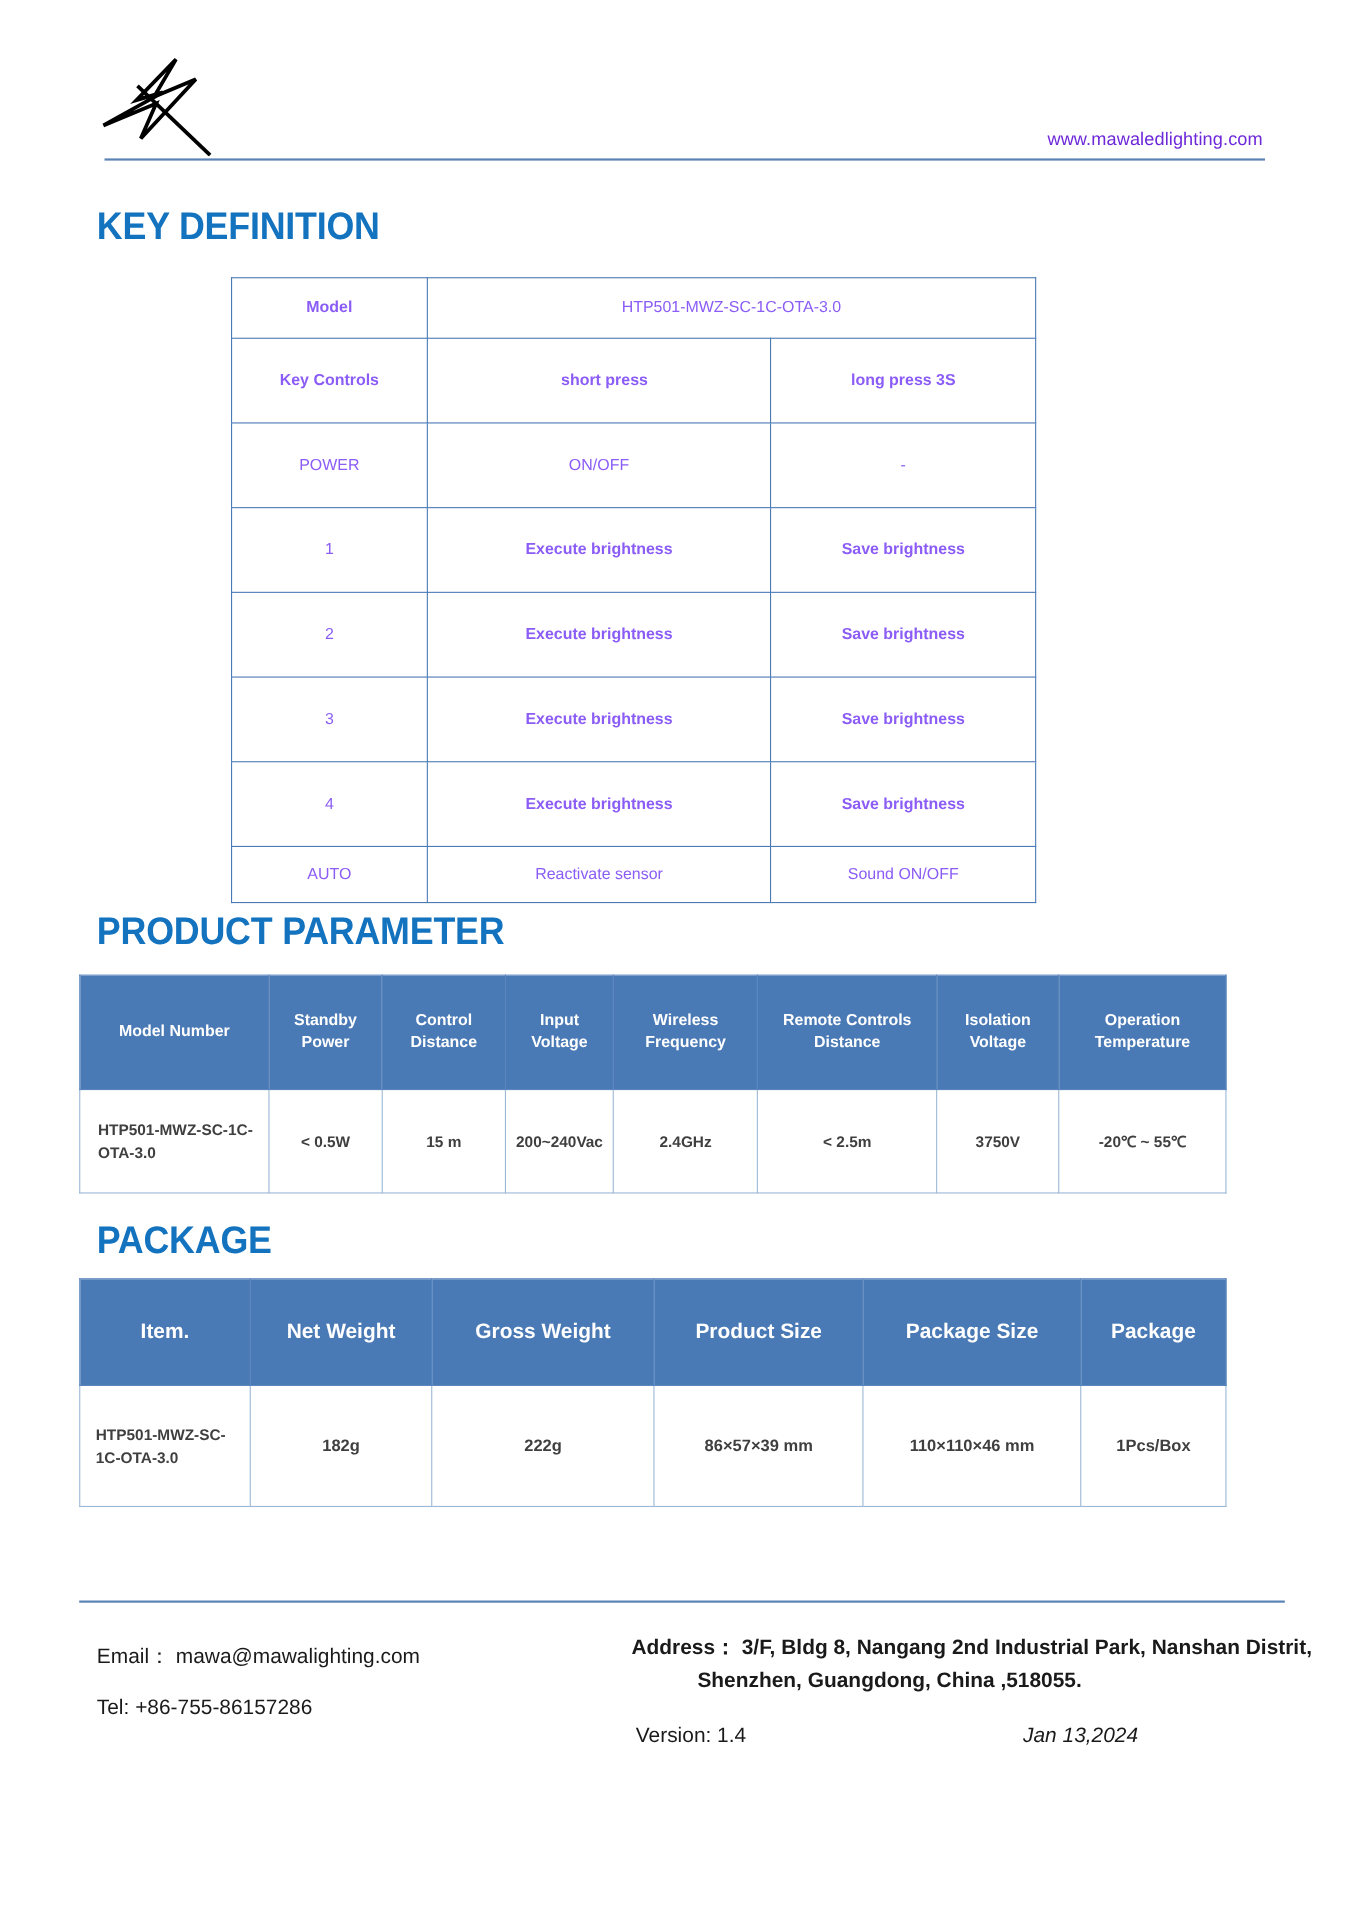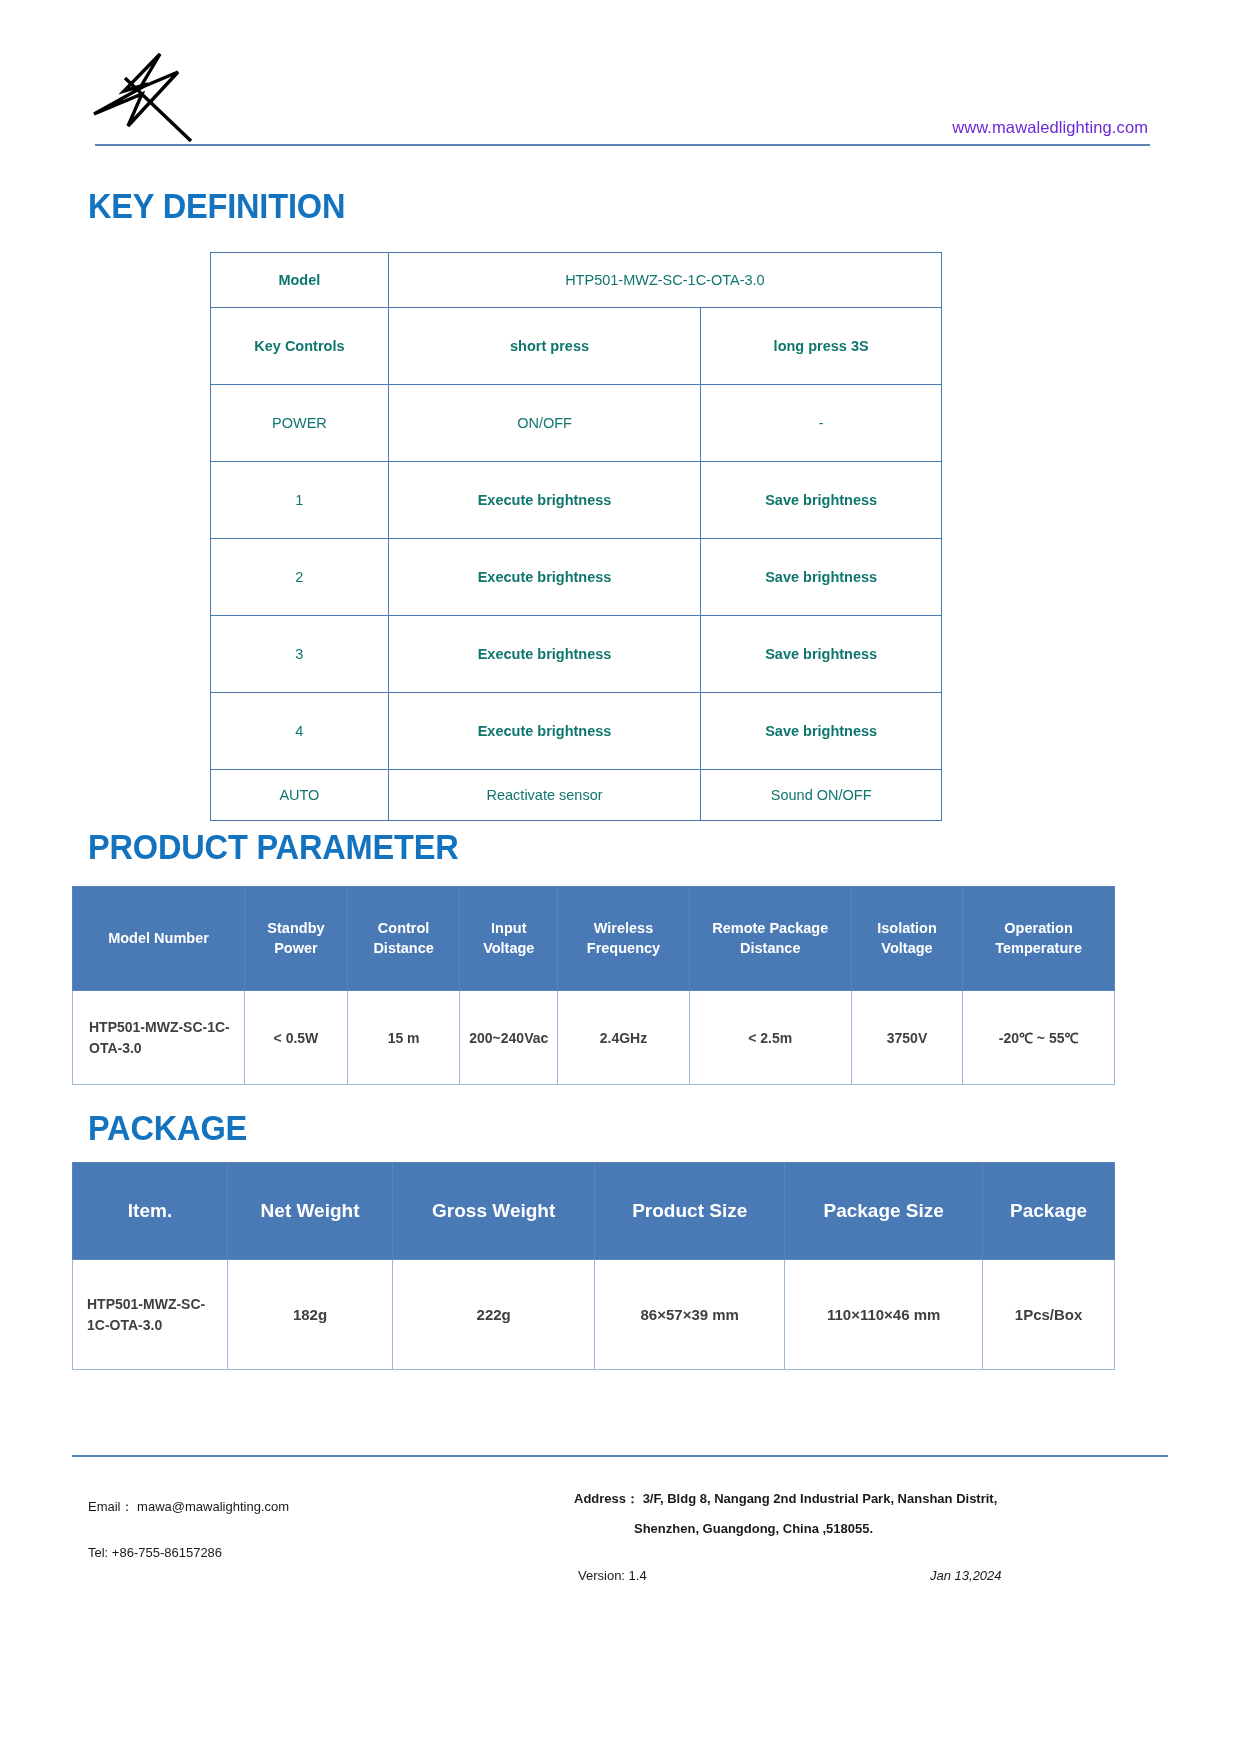--- a/index.html
+++ b/index.html
@@ -66,21 +66,21 @@
     position: absolute;
     left: 210px;
     top: 252px;
     width: 732px;
   }
   #key-table td {
     border: 1px solid #4a7ab5;
     text-align: center;
     vertical-align: middle;
     font-size: 14.5px;
-    color: #0f766e;
+    color: #8b5cf6;
     padding: 4px 6px;
   }
   #key-table .c1 { width: 178px; }
   #key-table .c2 { width: 313px; padding-left: 16px; }
   #key-table .c3 { width: 241px; }
   #key-table tr { height: 77px; }
   #key-table tr.r-model { height: 55px; }
   #key-table tr.r-auto  { height: 51px; }
   #key-table td.bold { font-weight: bold; }
 
@@ -145,21 +145,21 @@
     right: 72px;
     top: 1455px;
     height: 2px;
     background: #5b83b5;
   }
   .footer {
     position: absolute;
     left: 0; right: 0;
     top: 1470px;
     height: 160px;
-    font-size: 13px;
+    font-size: 19px;
     color: #1a1a1a;
   }
   .footer-left  { position: absolute; left: 88px; top: 14px; line-height: 46px; }
   .footer-right { position: absolute; left: 574px; top: 14px; line-height: 30px; font-weight: bold; }
   .footer-version { position: absolute; left: 578px; top: 98px; }
   .footer-date { position: absolute; left: 930px; top: 98px; font-style: italic; }
   .addr-line2 { padding-left: 60px; }
 </style>
 </head>
 <body>
@@ -226,21 +226,21 @@
 <div id="product-param-title" class="section-title">PRODUCT PARAMETER</div>
 
 <table id="param-table" class="blue-table">
   <tbody>
       <tr>
     <th class="col-model">Model  Number</th>
     <th>Standby Power</th>
     <th>Control Distance</th>
     <th>Input Voltage</th>
     <th>Wireless Frequency</th>
-    <th>Remote Package Distance</th>
+    <th>Remote Controls Distance</th>
     <th>Isolation Voltage</th>
     <th>Operation Temperature</th>
   </tr>
   <tr>
     <td class="col-model">HTP501-MWZ-SC-1C-OTA-3.0</td>
     <td>&lt; 0.5W</td>
     <td>15 m</td>
     <td>200~240Vac</td>
     <td>2.4GHz</td>
     <td>&lt; 2.5m</td>

